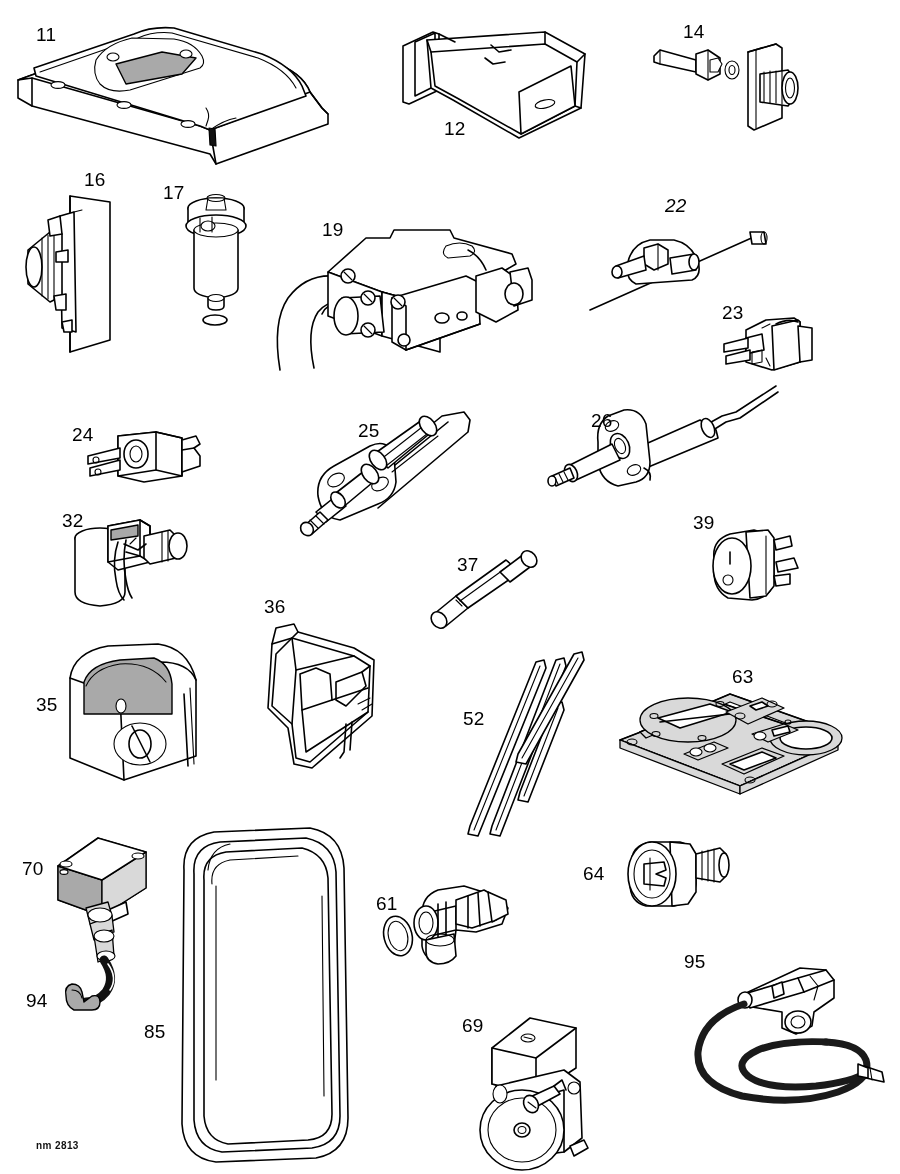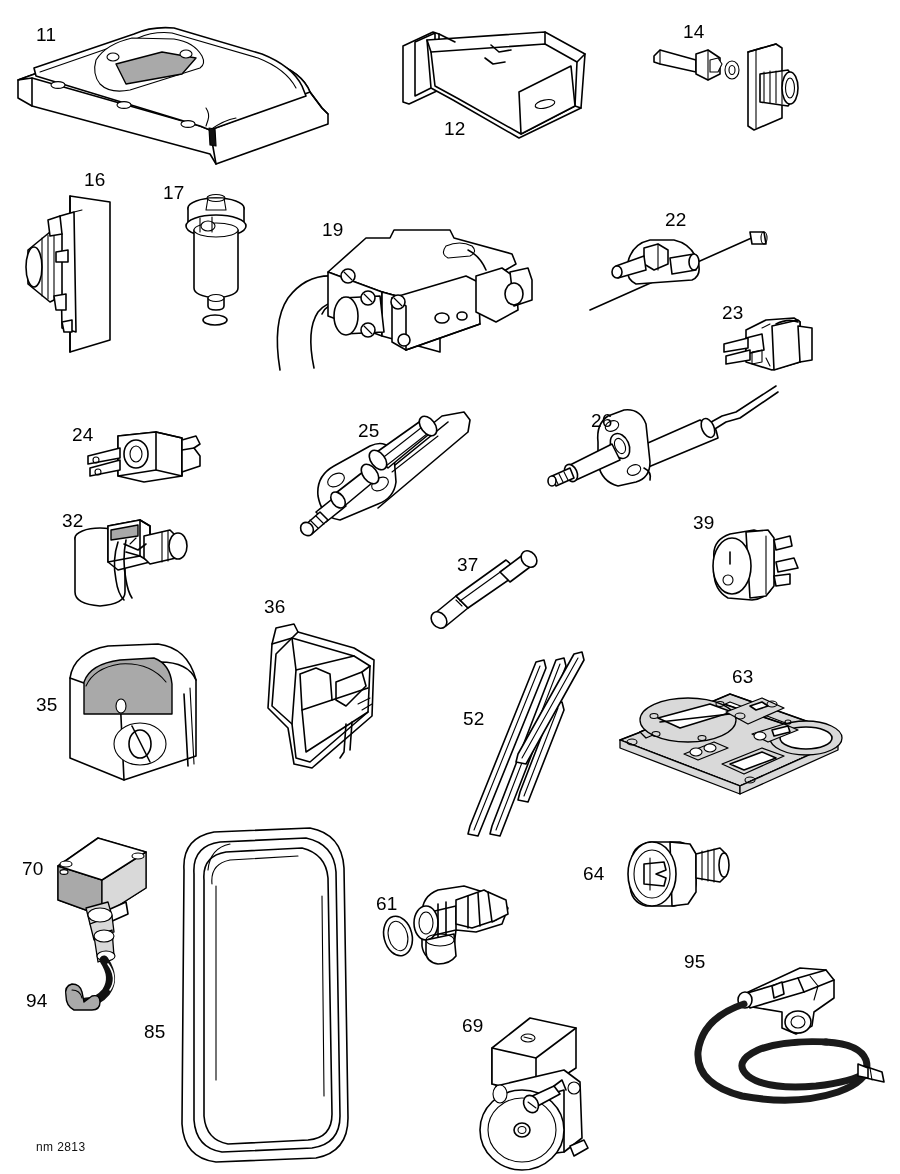--- a/index.html
+++ b/index.html
@@ -25,24 +25,25 @@
     font-size: 19px;
     color: #000000;
     line-height: 1;
     letter-spacing: 0.3px;
     white-space: nowrap;
     user-select: none;
   }
   .caption {
     position: absolute;
     font-family: "Liberation Sans", sans-serif;
-    font-size: 12px;
+    font-size: 10px;
     color: #111111;
     letter-spacing: 0.4px;
     white-space: nowrap;
+    font-weight: bold;
   }
   .part {
     position: absolute;
   }
   .part svg {
     display: block;
     overflow: visible;
   }
   
   svg .ln {
@@ -256,21 +257,21 @@
       <path class="lnf" d="M56 26 L70 22 L80 28 L80 42 L66 48 L56 42 Z"></path>
       <path class="thin" d="M70 22 L70 48"></path>
 
       <path class="lnf" d="M28 44 L56 34 L58 48 L30 56 Z"></path>
       <ellipse class="lnf" cx="29" cy="50" rx="5" ry="6"></ellipse>
 
       <path class="lnf" d="M82 36 L106 32 L108 48 L84 52 Z"></path>
       <ellipse class="lnf" cx="106" cy="40" rx="5" ry="8"></ellipse>
     </svg>
   </div>
-  <div class="callout" style="left:665px; top:210px;">22</div>
+  <div class="callout" style="left:665px; top:196px;font-style:italic;">22</div>
 
   <div class="part" style="left:718px; top:312px;">
     <svg width="110" height="64" viewBox="0 0 110 64">
       <path class="lnf" d="M28 18 L48 8 L76 6 L82 10 L82 50 L54 58 L28 50 Z"></path>
       <path class="lnf" d="M54 14 L80 8 L82 10 L82 50 L56 58 Z"></path>
       <path class="ln" d="M58 12 Q70 6 80 10"></path>
       <path class="lnf" d="M80 14 L94 16 L94 48 L82 50 Z"></path>
       <path class="lnf" d="M28 26 L44 22 L46 38 L28 42 Z"></path>
       <path class="lnf" d="M6 32 L30 26 L30 36 L6 40 Z"></path>
       <path class="lnf" d="M8 44 L32 38 L32 48 L8 52 Z"></path>

